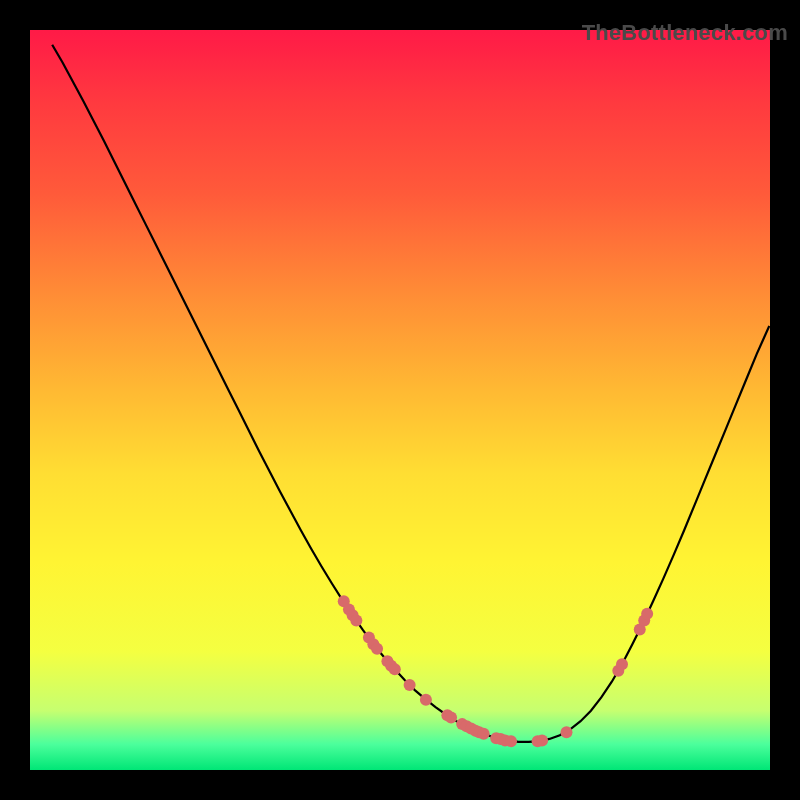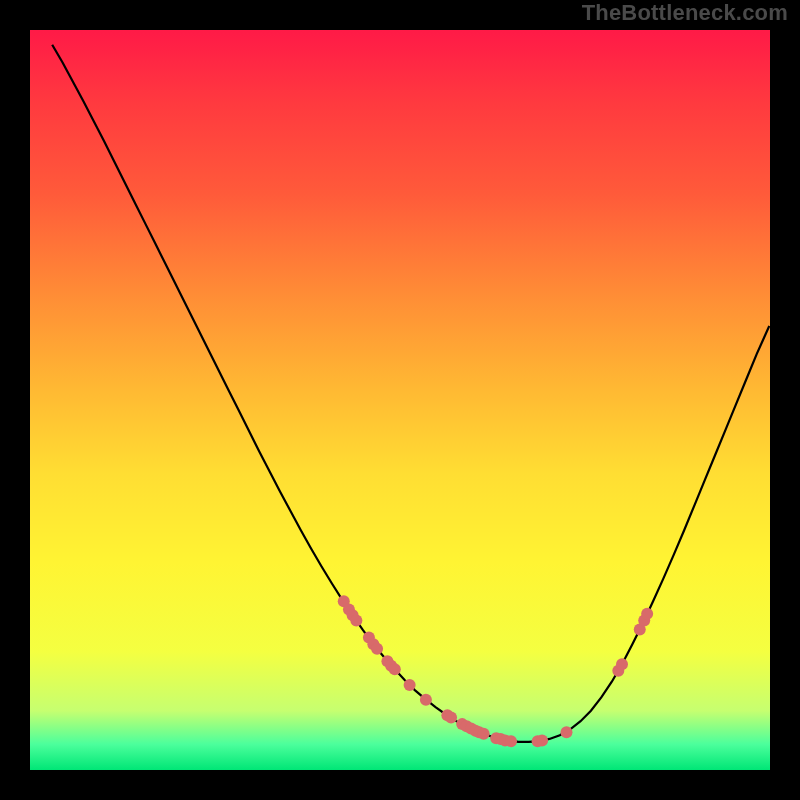--- a/index.html
+++ b/index.html
@@ -34,21 +34,21 @@
       #ffde33 60%,
       #fff433 72%,
       #f4ff41 84%,
       #c6ff70 92%,
       #4cff9c 96.5%,
       #00e676 100%
     );
   }
   .watermark {
     position: absolute;
-    top: 0;
+    top: 20px;
     right: 12px;
     color: #4a4a4a;
     font-size: 22px;
     font-weight: 600;
     letter-spacing: 0.2px;
     z-index: 20;
     user-select: none;
   }
   svg.plot {
     position: absolute;

